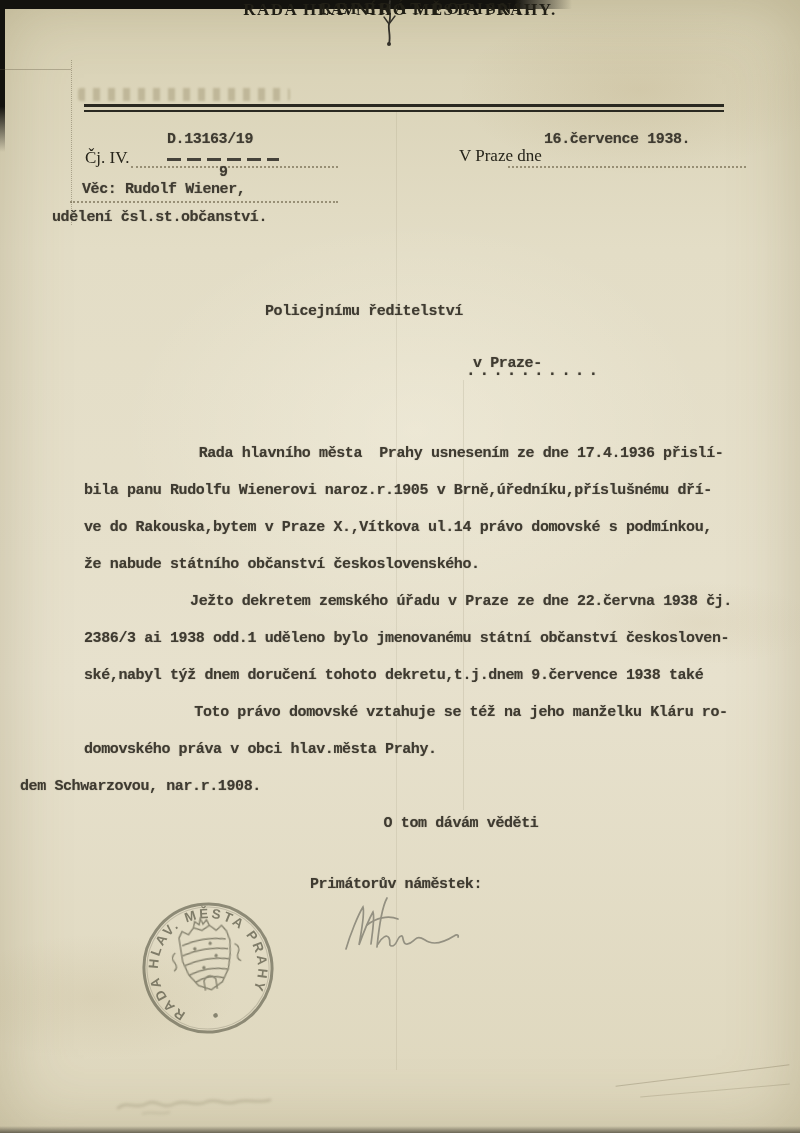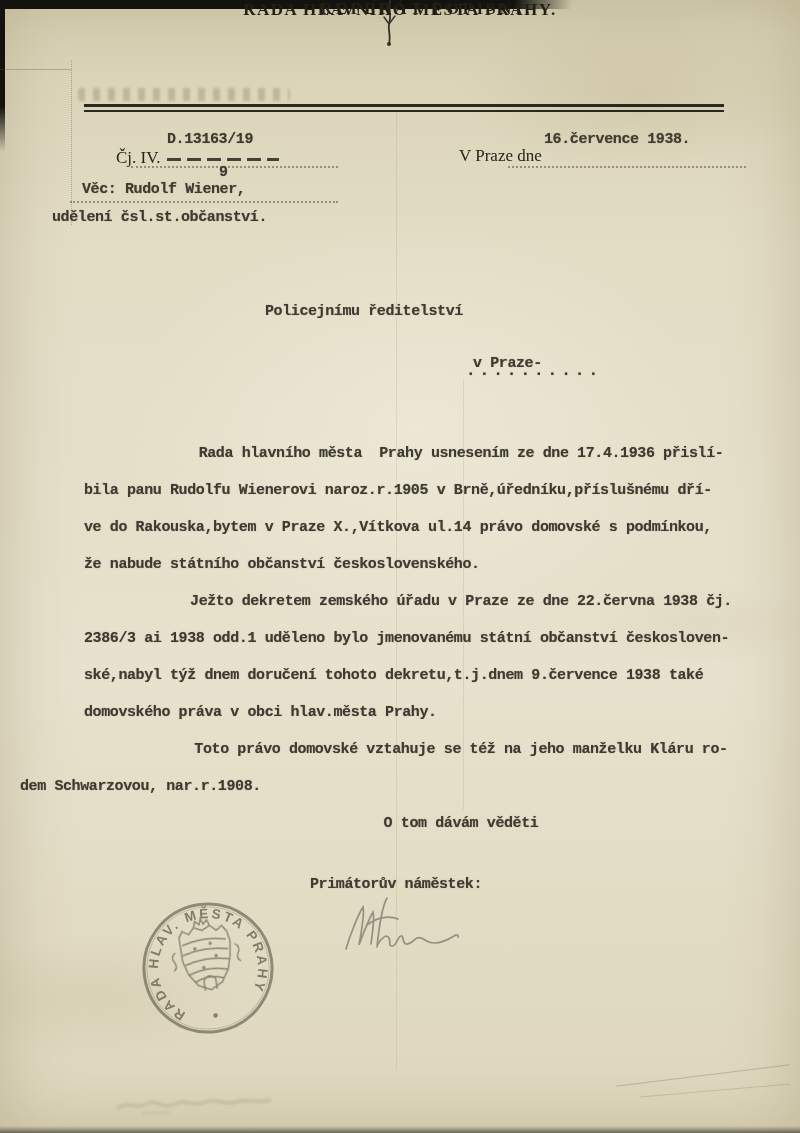--- a/index.html
+++ b/index.html
@@ -34,21 +34,21 @@
   .edge-left{left:0;top:0;width:5px;height:152px;background:linear-gradient(#13120e 70%,rgba(19,18,14,0));}
   .edge-bottom{left:0;top:1126px;width:800px;height:7px;background:linear-gradient(rgba(25,23,17,0),rgba(25,23,17,.55));}
   
   .pencil-v{left:71px; top:60px; height:165px; width:0; border-left:1px dotted rgba(90,82,60,.40);}
   .pencil-h{left:0; top:69px; width:71px; height:0; border-top:1px solid rgba(90,82,60,.33);}
   .crease1{left:396px; top:110px; width:1px; height:960px; background:rgba(100,90,60,.10);}
   .crease2{left:463px; top:380px; width:1px; height:430px; background:rgba(100,90,60,.13);}
   .scratch1{left:615px; top:1075px; width:175px; height:0; border-top:1px solid rgba(100,90,60,.28); transform:rotate(-7deg);}
   .scratch2{left:640px; top:1090px; width:150px; height:0; border-top:1px solid rgba(100,90,60,.20); transform:rotate(-5deg);}
   
-  .ref-label{left:85px; top:148px; font-size:17px;margin-left:31px;}
+  .ref-label{left:85px; top:148px; font-size:17px;}
   .ref-dotline{left:131px; top:166px; width:207px;}
   .ref-num-top{left:167px; top:131px;}
   .ref-dashes{left:167px; top:158px; width:112px; height:3px;
     background:repeating-linear-gradient(90deg,#45423a 0 14px, transparent 14px 20px);}
   .ref-num-bottom{left:219px; top:164px;}
   .subject1{left:82px; top:181px;}
   .subject-dotline{left:70px; top:201px; width:268px;}
   .subject2{left:52px; top:209px;}
   .date-label{left:435px; top:146px; font-size:17px;margin-left:24px;}
   .date-dotline{left:508px; top:166px; width:238px;}
@@ -115,22 +115,22 @@
   <div class="abs typed addr-dots">..........</div>
 
   <div class="abs body">
     <div class="line typed ind">Rada hlavního města  Prahy usnesením ze dne 17.4.1936 přislí-</div>
     <div class="line typed">bila panu Rudolfu Wienerovi naroz.r.1905 v Brně,úředníku,příslušnému dří-</div>
     <div class="line typed">ve do Rakouska,bytem v Praze X.,Vítkova ul.14 právo domovské s podmínkou,</div>
     <div class="line typed">že nabude státního občanství československého.</div>
     <div class="line typed ind">Ježto dekretem zemského úřadu v Praze ze dne 22.června 1938 čj.</div>
     <div class="line typed">2386/3 ai 1938 odd.1 uděleno bylo jmenovanému státní občanství českosloven-</div>
     <div class="line typed">ské,nabyl týž dnem doručení tohoto dekretu,t.j.dnem 9.července 1938 také</div>
+    <div class="line typed ind">Toto právo domovské vztahuje se též na jeho manželku Kláru ro-</div>
     <div class="line typed">domovského práva v obci hlav.města Prahy.</div>
-    <div class="line typed ind">Toto právo domovské vztahuje se též na jeho manželku Kláru ro-</div>
     <div class="line typed out">dem Schwarzovou, nar.r.1908.</div>
     <div class="line typed ind">O tom dávám věděti</div>
   </div>
 
   <div class="abs typed signoff">Primátorův náměstek:</div>
 
   <svg class="abs signature" width="130" height="62" viewBox="0 0 130 62">
     <g stroke="#8b887a" stroke-width="1.7" fill="none" stroke-linecap="round" opacity="0.9">
       <path d="M6,54 C10,40 18,20 23,12 C25,19 21,38 19,50 C23,39 29,24 33,17 C35,23 32,40 31,49"></path>
       <path d="M47,3 C42,12 39,32 37,52"></path>

